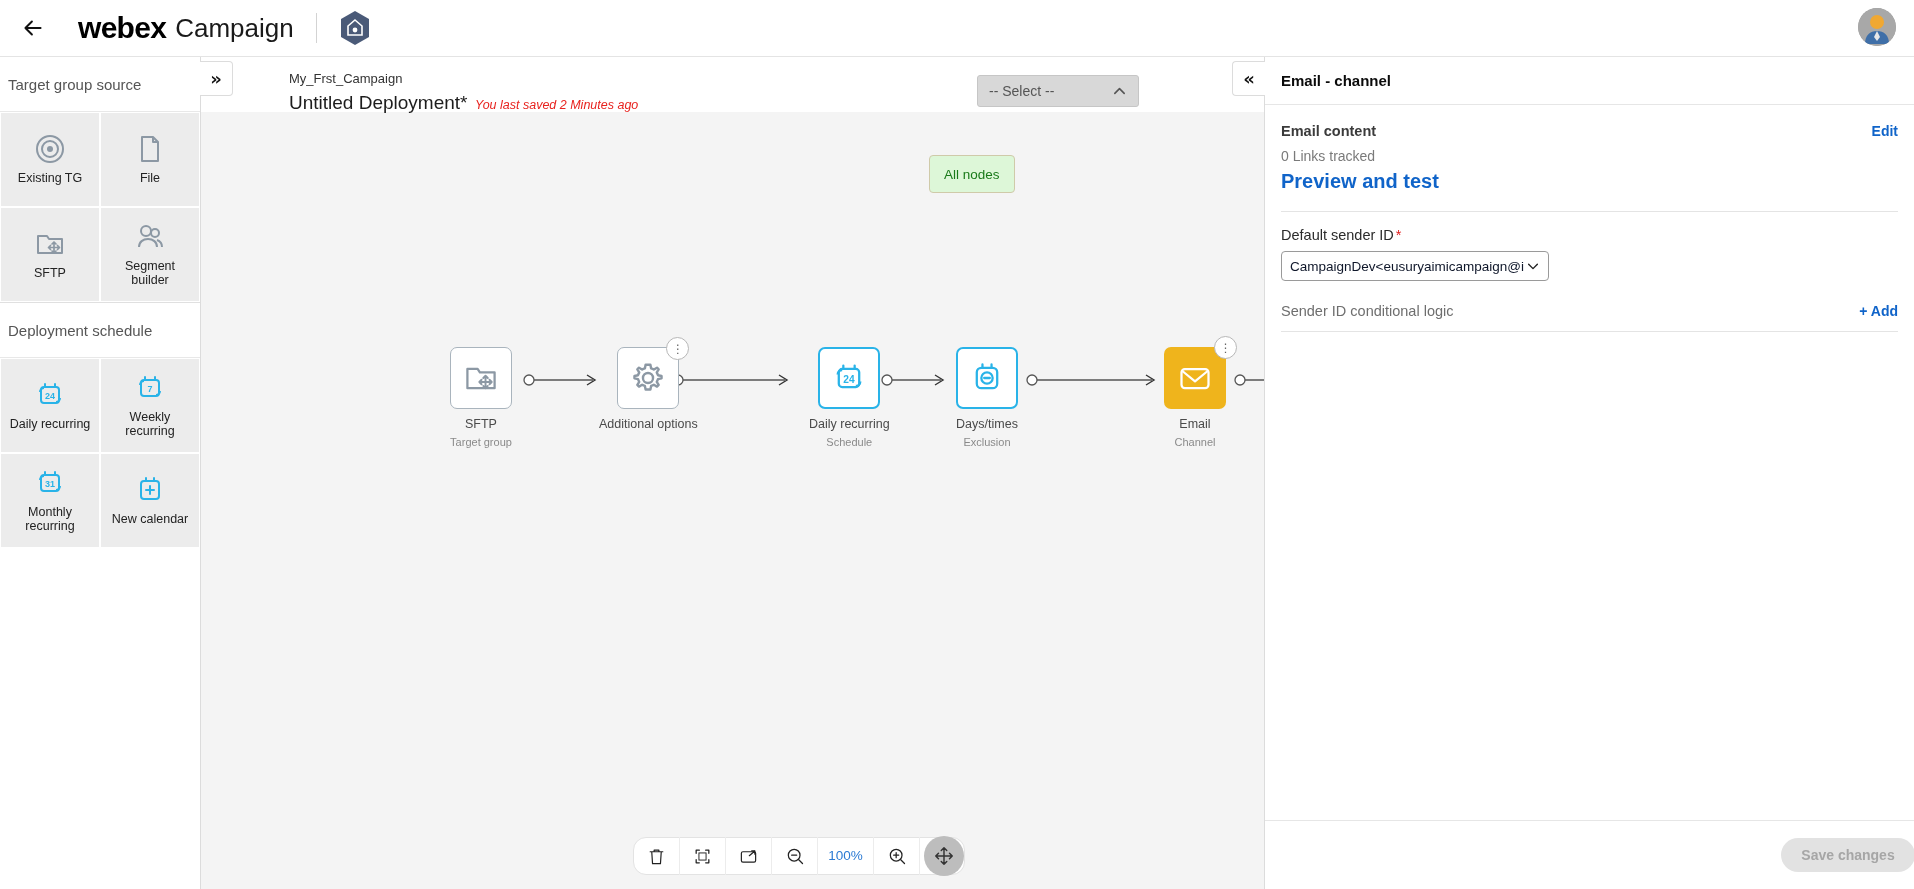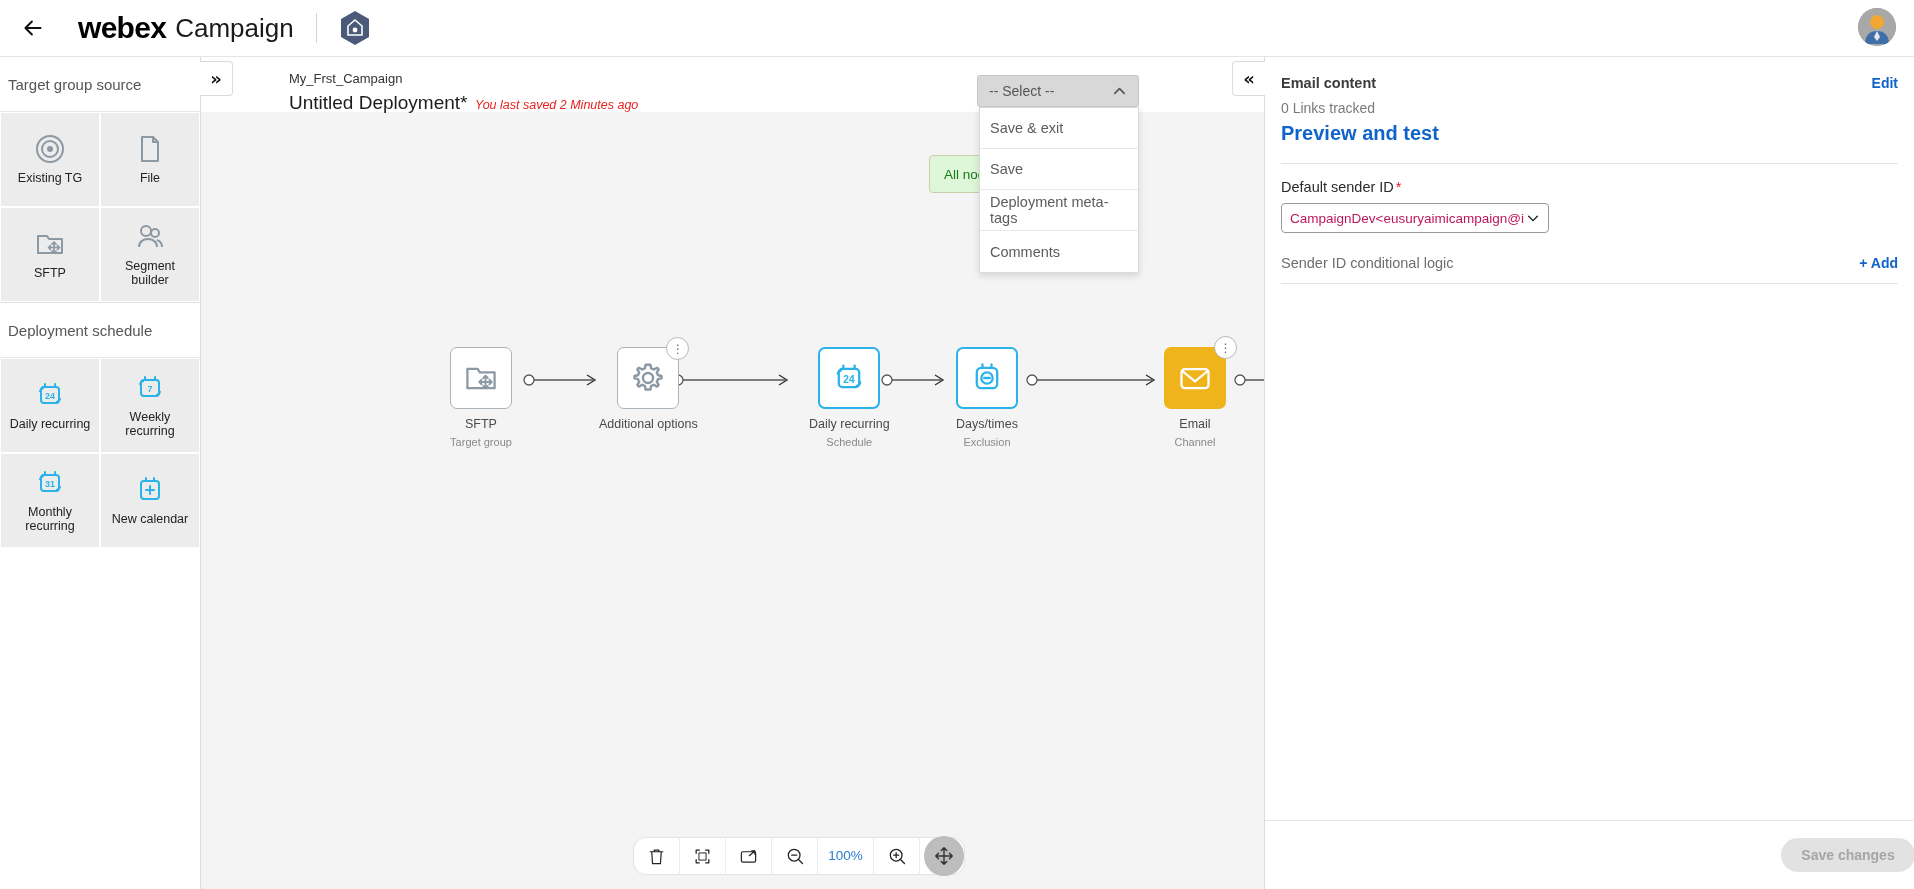--- a/index.html
+++ b/index.html
@@ -207,21 +207,21 @@
   .rp-link { font-size: 14px; color: #1064c9; font-weight: 700; cursor: pointer; }
   .rp-muted { font-size: 14px; color: #7a7a7a; margin-top: 9px; }
   .rp-link2 { font-size: 20px; color: #1064c9; font-weight: 700; cursor: pointer; margin-top: 6px; display: inline-block; }
   .rp-divider { height: 1px; background: #e4e4e4; margin: 18px 0 15px 0; }
   .rp-field-label { font-size: 14.5px; color: #2b2b2b; }
   .req { color: #e01b1b; margin-left: 2px; }
   .rp-select {
     margin-top: 8px; width: 268px; height: 30px;
     border: 1px solid #9a9a9a; border-radius: 4px;
     display: flex; align-items: center; justify-content: space-between;
-    padding: 0 8px; font-size: 13.5px; color: #be185d; cursor: pointer;
+    padding: 0 8px; font-size: 13.5px; color: #0f172a; cursor: pointer;
     overflow: hidden; white-space: nowrap;
   }
   .rp-select .val { overflow: hidden; text-overflow: clip; flex: 1; }
   .rp-cond-row {
     margin-top: 22px; display: flex; align-items: center; justify-content: space-between;
     padding-bottom: 12px; border-bottom: 1px solid #e4e4e4;
   }
   .rp-cond-label { font-size: 14.5px; color: #6e6e6e; }
   .rp-add { font-size: 14px; color: #1064c9; font-weight: 700; cursor: pointer; }
   .rp-footer {
@@ -365,26 +365,20 @@
 
     <div class="all-nodes-badge">All nodes</div>
 
     <div class="select-ctl">
       <span>-- Select --</span>
       <svg width="15" height="15" viewBox="0 0 16 16" fill="none" stroke="#555" stroke-width="1.7">
         <path d="M3 10 L8 5 L13 10" stroke-linecap="round" stroke-linejoin="round"></path>
       </svg>
     </div>
 
-    <div class="select-menu">
-      <div class="select-item">Save &amp; exit</div>
-      <div class="select-item">Save</div>
-      <div class="select-item">Deployment meta-tags</div>
-      <div class="select-item">Comments</div>
-    </div>
 
     <div class="flow">
 
       <svg class="connector" style="left:322px;width:82px;" viewBox="0 0 82 14">
         <circle cx="6" cy="7" r="5" fill="#fff" stroke="#555" stroke-width="1.3"></circle>
         <path d="M11 7 H70" stroke="#555" stroke-width="1.3"></path>
         <path d="M64 2 L72 7 L64 12" fill="none" stroke="#333" stroke-width="1.4"></path>
       </svg>
       <svg class="connector" style="left:471px;width:125px;" viewBox="0 0 125 14">
         <circle cx="6" cy="7" r="5" fill="#fff" stroke="#555" stroke-width="1.3"></circle>
@@ -517,20 +511,21 @@
           <path d="M12 3 v18 M3 12 h18 M12 3 l-3 3 M12 3 l3 3 M12 21 l-3-3 M12 21 l3-3
                    M3 12 l3-3 M3 12 l3 3 M21 12 l-3-3 M21 12 l-3 3" stroke-linecap="round" stroke-linejoin="round"></path>
         </svg>
       </div>
     </div>
   </div>
 
   <div class="right-panel">
     <div class="rp-collapse">«</div>
 
+    <div class="rp-header">Email - channel</div>
 
     <div class="rp-body">
       <div class="rp-row">
         <div class="rp-section-title">Email content</div>
         <div class="rp-link">Edit</div>
       </div>
       <div class="rp-muted">0 Links tracked</div>
       <div class="rp-link2">Preview and test</div>
 
       <div class="rp-divider"></div>

